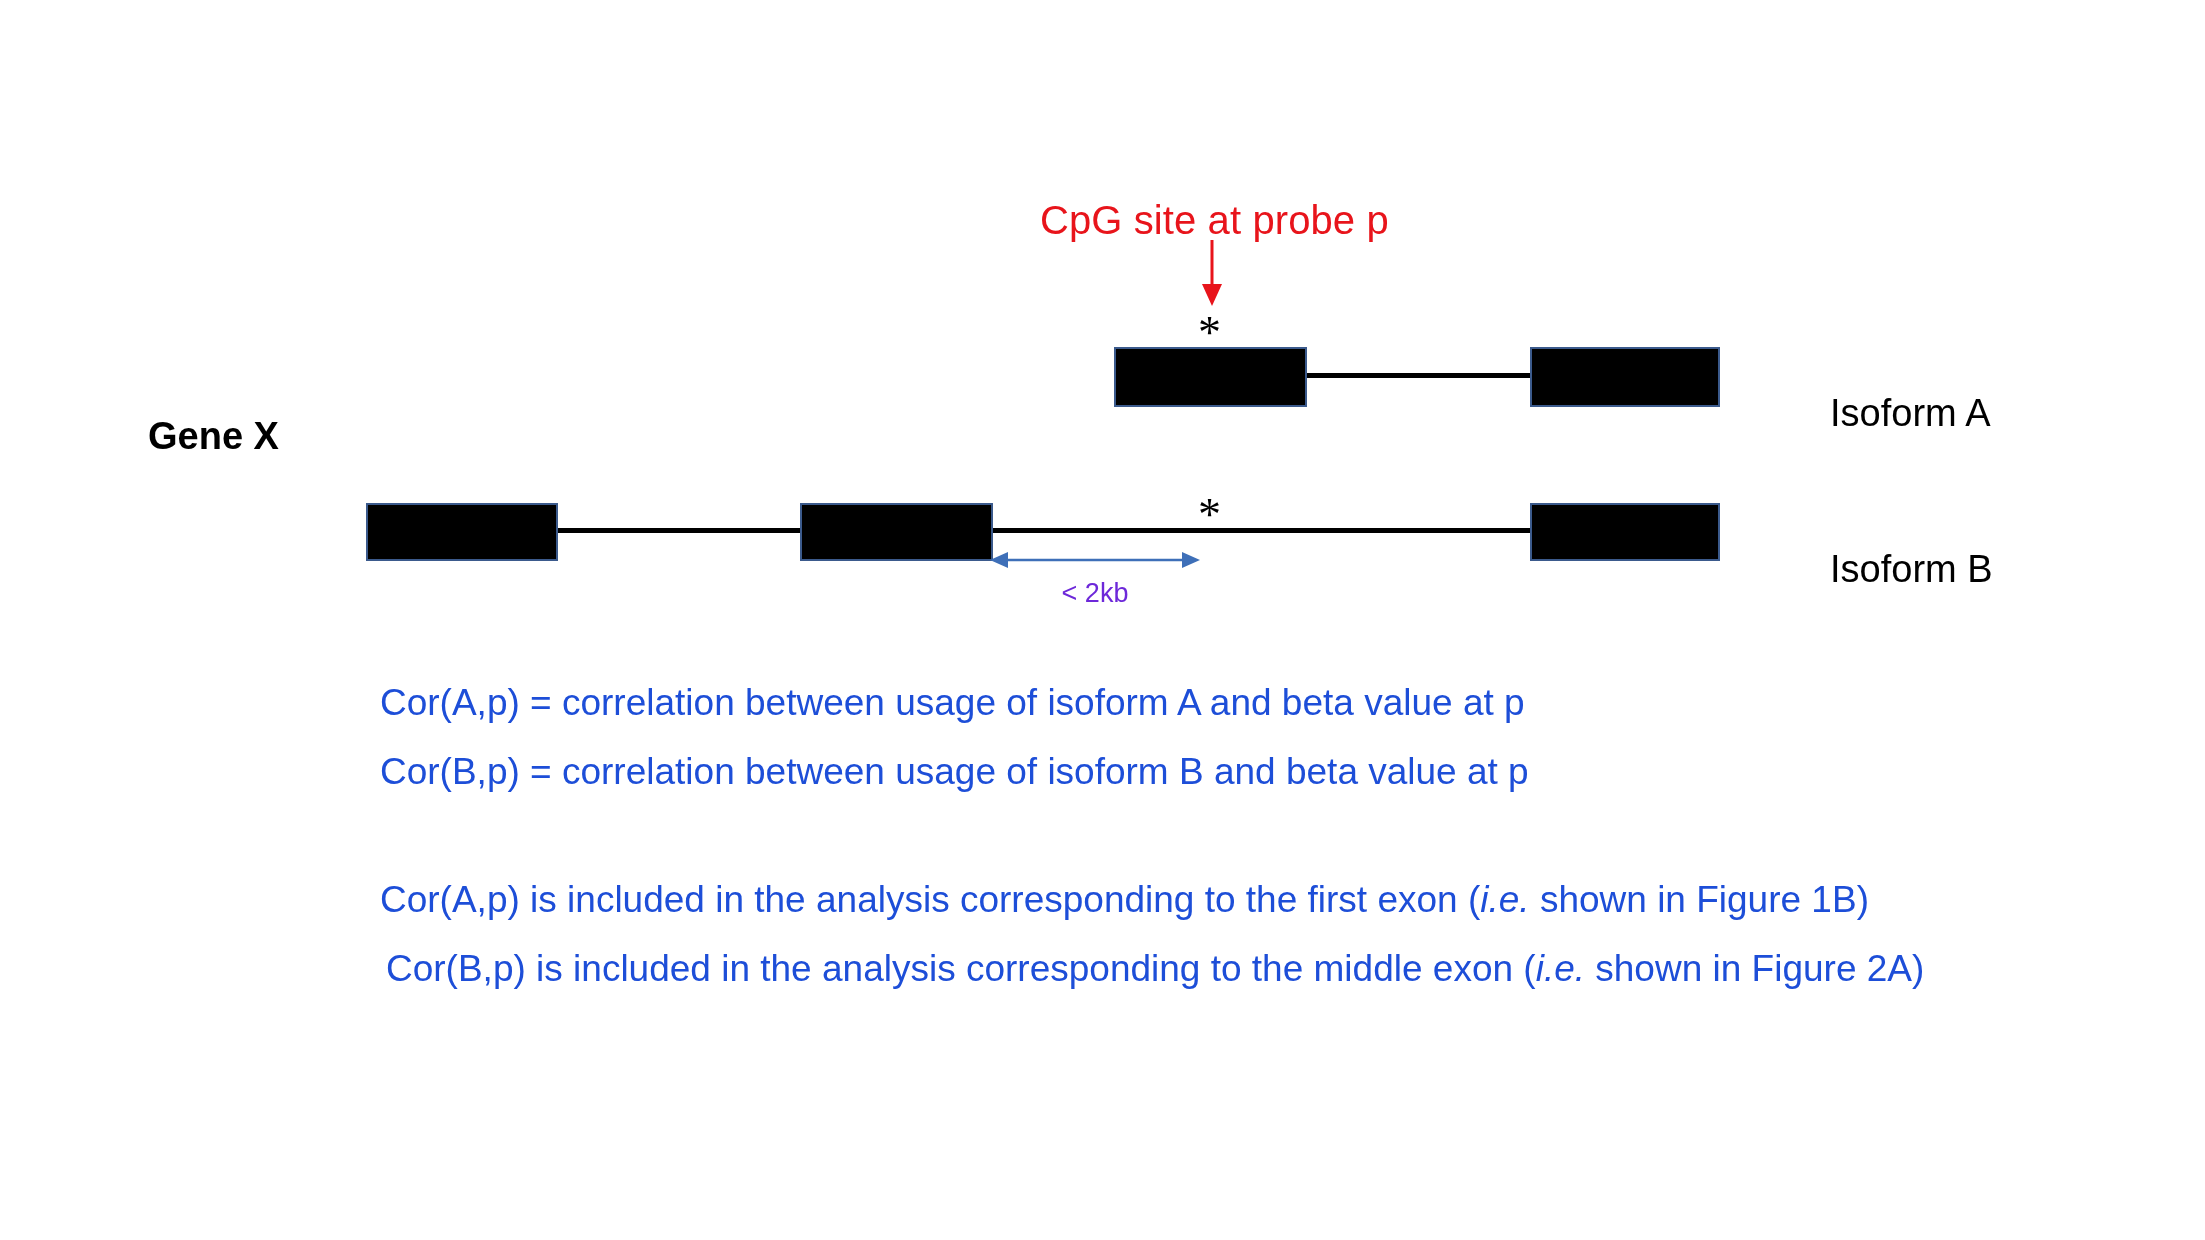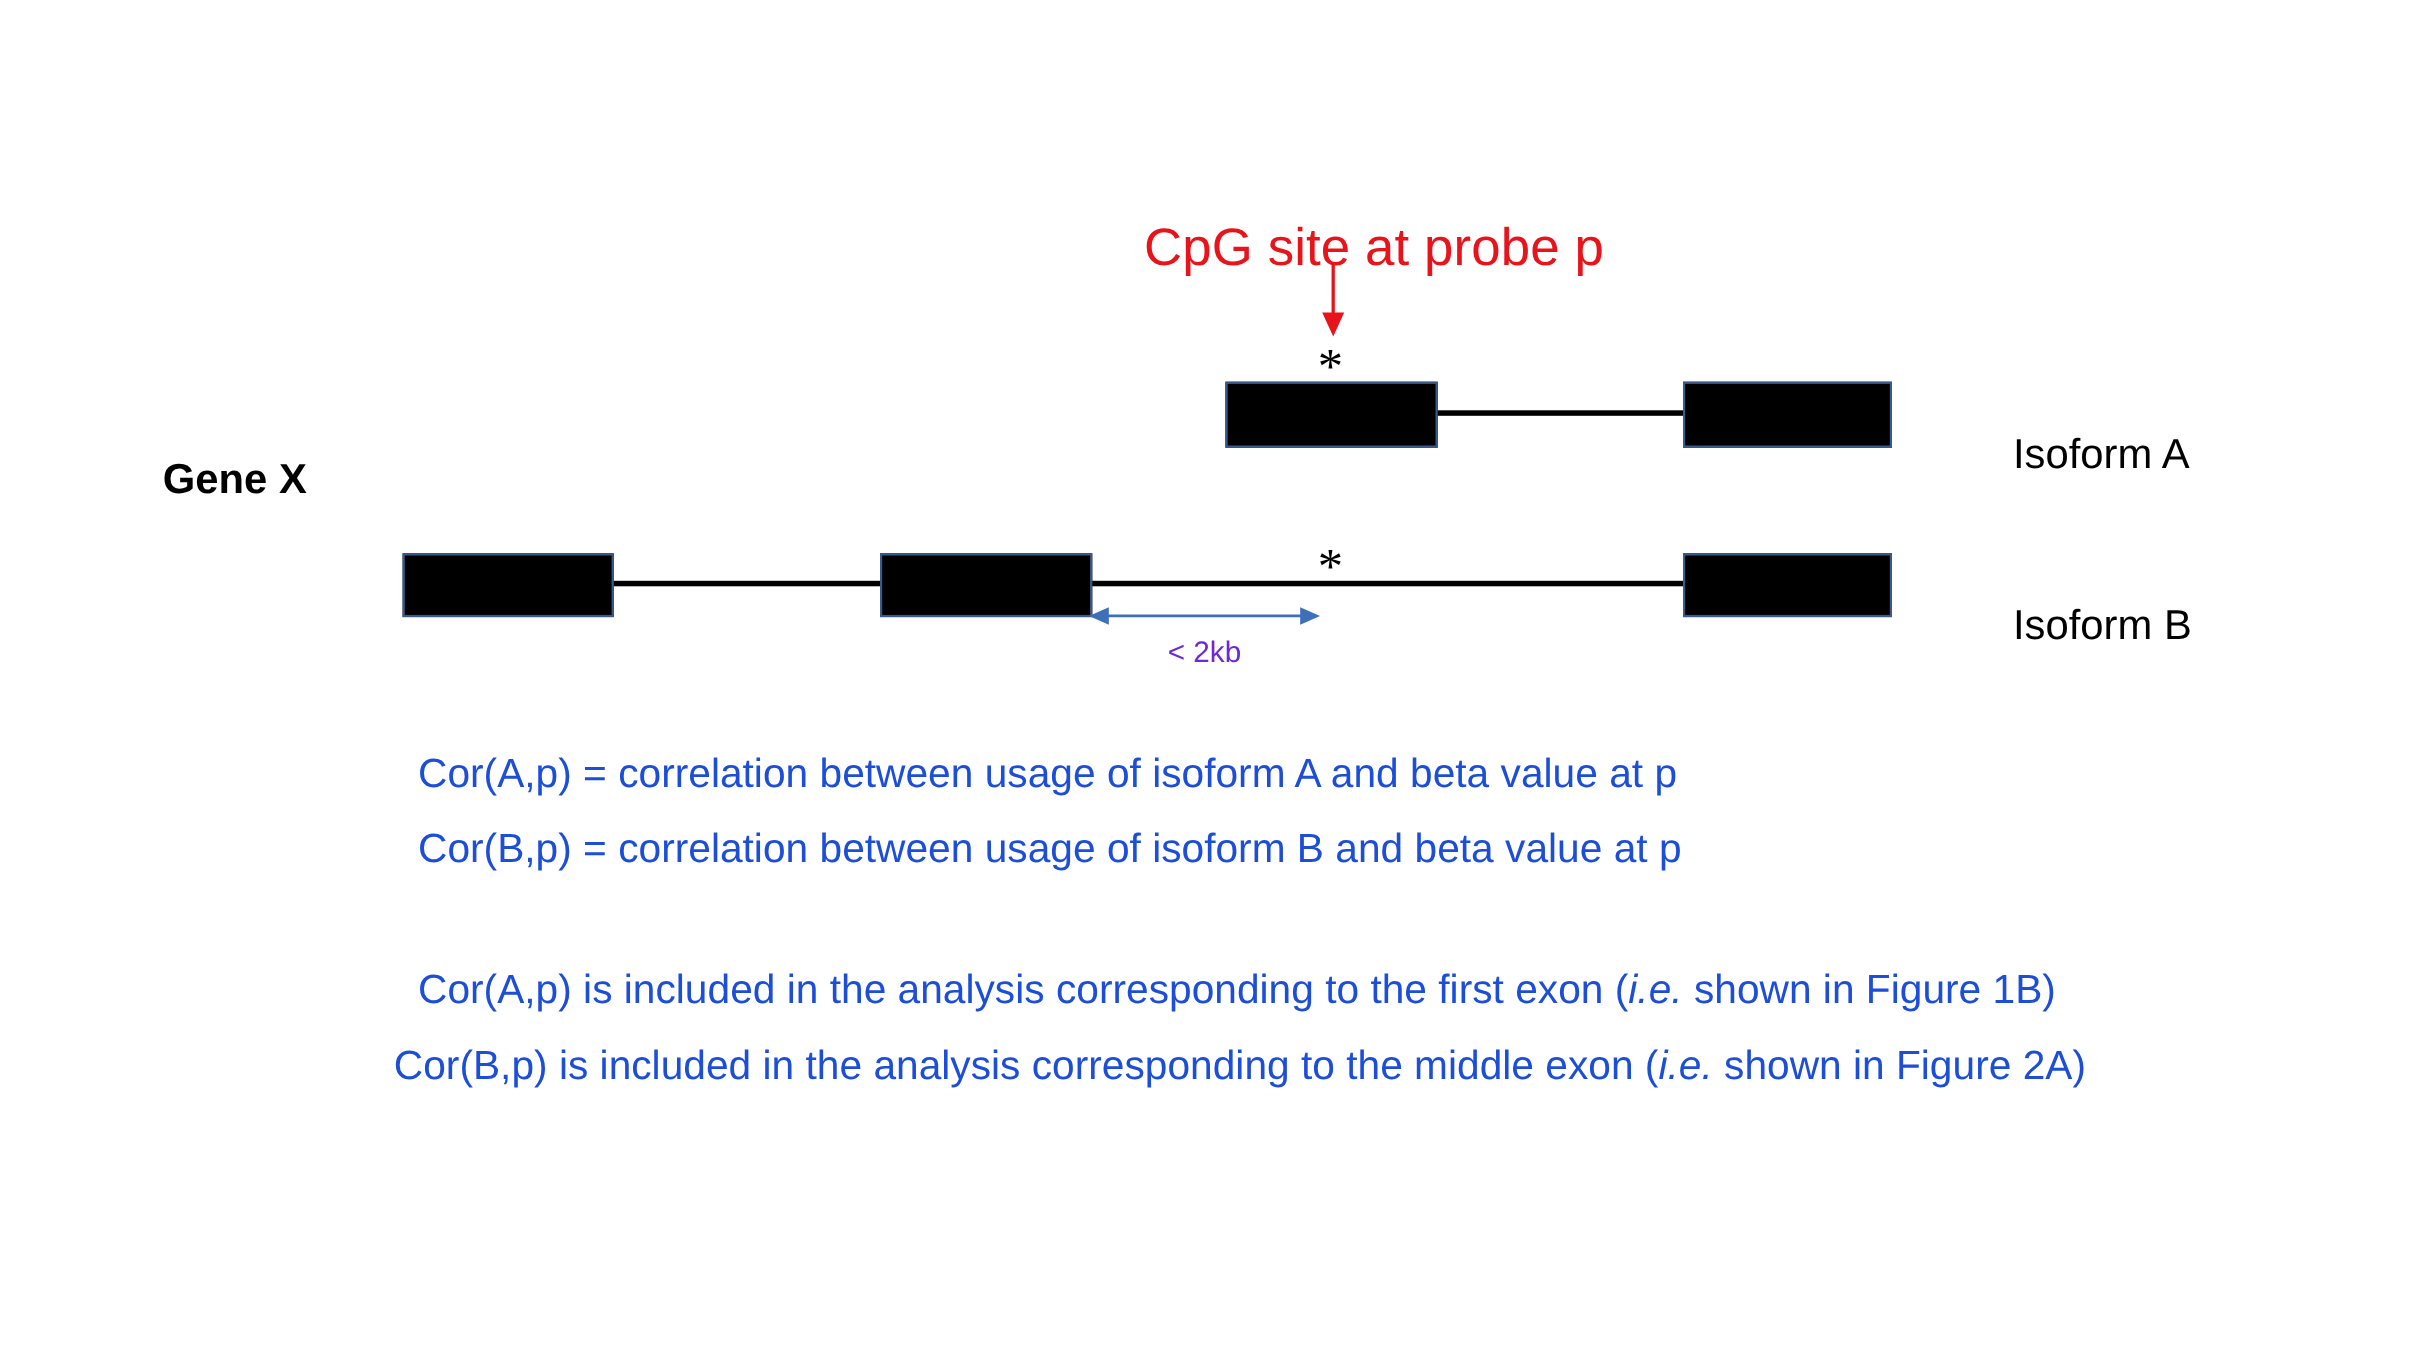--- a/index.html
+++ b/index.html
@@ -19,21 +19,21 @@
     width: 2205px;
     height: 1240px;
     background: #ffffff;
   }
 
   
   .abs { position: absolute; }
 
   
   .cpg-label {
-    font-size: 48px;
+    font-size: 40px;
     color: #E8141B;
     white-space: nowrap;
     letter-spacing: .1px;
   }
   .cpg-arrow {
     width: 40px;
     height: 70px;
   }
 
   
@@ -138,17 +138,17 @@
   </div>
 
   <div class="abs">
 
     <div class="caption-line" style="left:380px; top:682px;">Cor(A,p) = correlation between usage of isoform A and beta value at p</div>
 
     <div class="caption-line" style="left:380px; top:751px;">Cor(B,p) = correlation between usage of isoform B and beta value at p</div>
 
     <div class="caption-line" style="left:380px; top:879px;"><span>Cor(A,p) is included in the analysis corresponding to the first exon (</span><i>i.e.</i><span> shown in Figure 1B)</span></div>
 
-    <div class="caption-line" style="left:358px; top:948px;"><span>Cor(B,p) is included in the analysis corresponding to the middle exon (</span><i>i.e.</i><span> shown in Figure 2A)</span></div>
+    <div class="caption-line" style="left:386px; top:948px;"><span>Cor(B,p) is included in the analysis corresponding to the middle exon (</span><i>i.e.</i><span> shown in Figure 2A)</span></div>
 
   </div>
 
 </div>
 
 </body></html>

